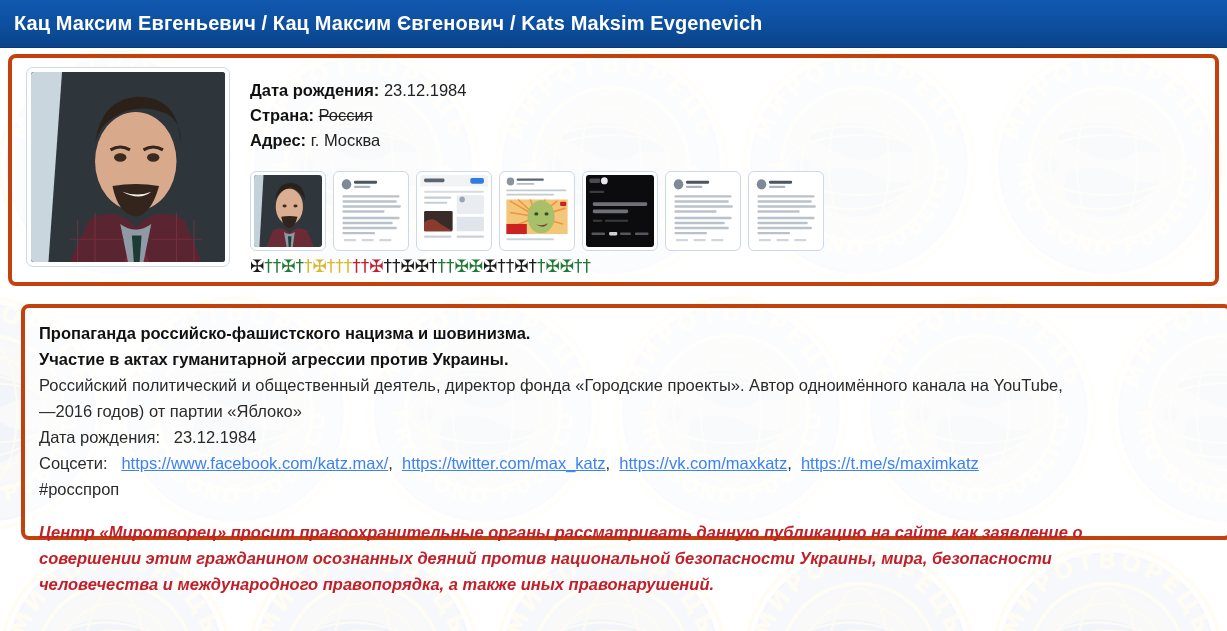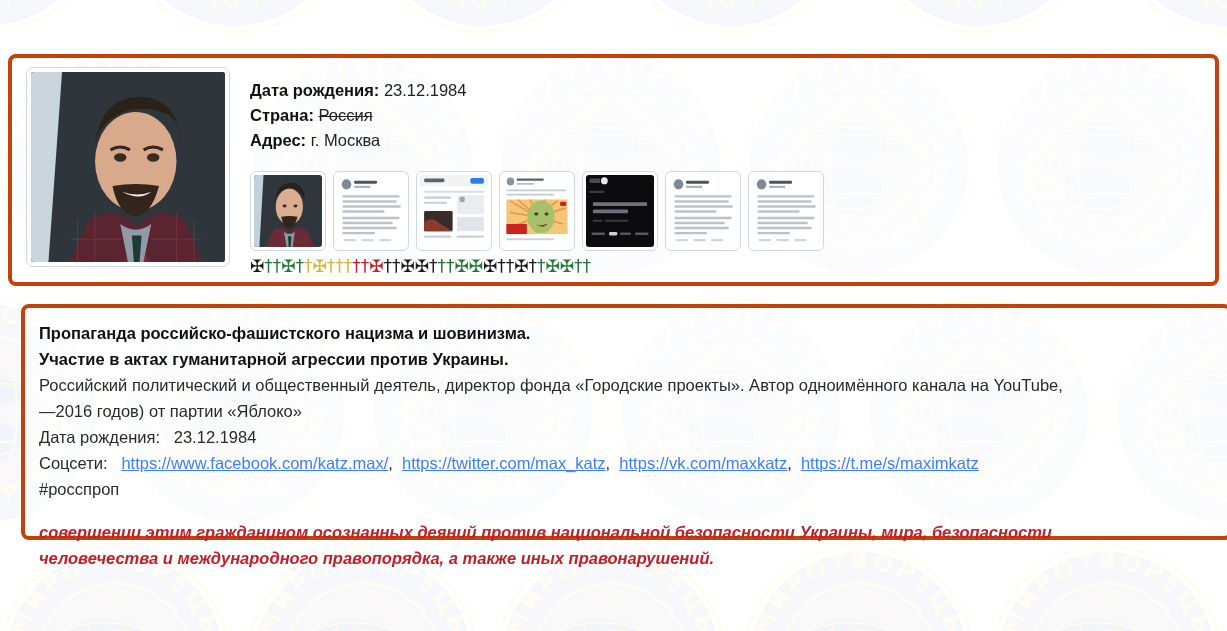--- a/index.html
+++ b/index.html
@@ -792,20 +792,23 @@
             <ellipse cx="100" cy="100" rx="46" ry="46"></ellipse>
             <path d="M46 82 Q100 52 156 92"></path>
             <path d="M50 124 Q104 152 152 112"></path>
           </g>
           <text font-family="DejaVu Sans, sans-serif" font-size="19" font-weight="bold" fill="#fdf6d8" letter-spacing="2.5"><textPath href="#arcT" startOffset="50%" text-anchor="middle">МИРОТВОРЕЦЬ</textPath></text>
           <text font-family="DejaVu Sans, sans-serif" font-size="17" font-weight="bold" fill="#fdf6d8" letter-spacing="2.5"><textPath href="#arcB" startOffset="50%" text-anchor="middle">PRO BONO PUBLICO</textPath></text>
         </svg>
       </div>
     </div>
 
+  <div class="header-bar">
+    <div class="header-title">Кац Максим Евгеньевич / Кац Максим Євгенович / Kats Maksim Evgenevich</div>
+  </div>
 
   <div class="panel" id="panel-top">
 
     <div class="photo-card">
       <div class="photo-inner">
         <svg viewBox="0 0 100 100" preserveAspectRatio="none" style="width:100%;height:100%;display:block">
           <rect x="0" y="0" width="100" height="100" fill="#2e353b"></rect>
           <polygon points="0,0 16,0 9,100 0,100" fill="#c9d6de"></polygon>
           <ellipse cx="54" cy="47" rx="21" ry="26" fill="#d9a98c"></ellipse>
           <path d="M33 38 Q36 14 55 13 Q76 13 77 37 Q78 27 70 22 Q56 16 44 23 Q35 28 33 38Z" fill="#2b2119"></path>
@@ -1049,19 +1052,20 @@
         <span>&nbsp;</span>
         <a class="link" href="#">https://www.facebook.com/katz.max/</a><span>,&nbsp;</span>
         <a class="link" href="#">https://twitter.com/max_katz</a><span>,&nbsp;</span>
         <a class="link" href="#">https://vk.com/maxkatz</a><span>,&nbsp;</span>
         <a class="link" href="#">https://t.me/s/maximkatz</a>
       </div>
 
       <div class="para">#росспроп</div>
 
       <div class="footer-note">
+        <span class="nowrapline">Центр «Миротворец» просит правоохранительные органы рассматривать данную публикацию на сайте как заявление о</span>
         <span class="nowrapline">совершении этим гражданином осознанных деяний против национальной безопасности Украины, мира, безопасности</span>
         <span class="nowrapline">человечества и международного правопорядка, а также иных правонарушений.</span>
       </div>
     </div>
   </div>
 
 </div>
 
 </body></html>

